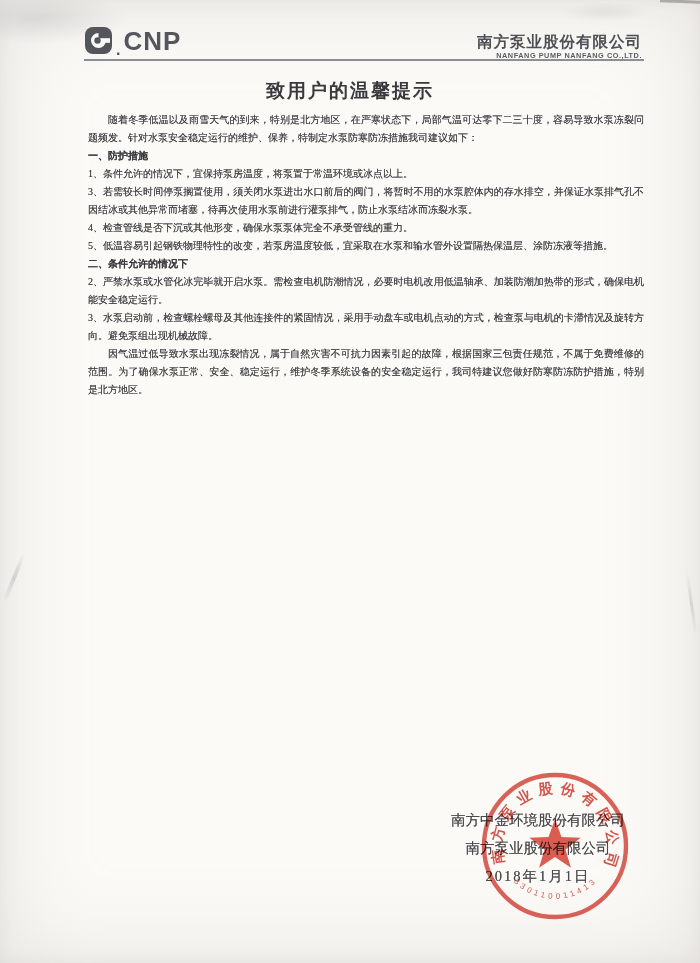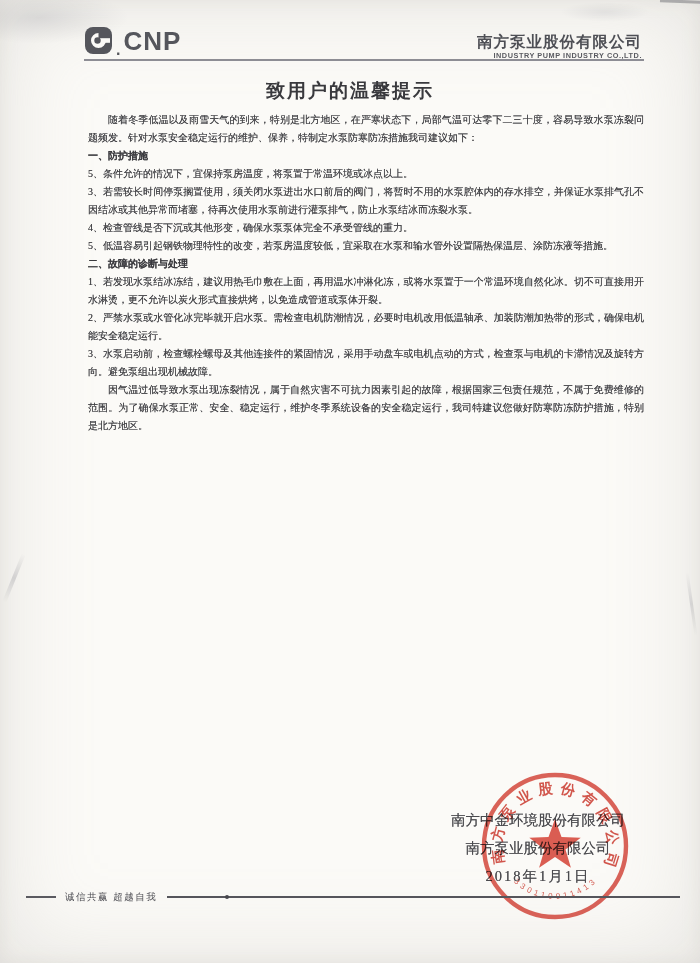--- a/index.html
+++ b/index.html
@@ -63,37 +63,36 @@
         <path d="M14.5 7 A 7.5 7.5 0 1 0 22 14.5 L 14.5 14.5 Z" fill="#fbfaf7"></path>
         <rect x="13" y="12.2" width="13" height="4.6" fill="#fbfaf7"></rect>
         <circle cx="13.5" cy="14.5" r="3.2" fill="#55565c"></circle>
       </svg>
     </span>
     <span style="font-family:'Liberation Sans','DejaVu Sans',sans-serif;font-weight:bold;font-size:16px;color:#55565c;line-height:10px;">.</span>
     <span class="logo-text">CNP</span>
   </div>
   <div class="company-block">
     <div class="company-cn">南方泵业股份有限公司</div>
-    <div class="company-en">INDUSTRY PUMP INDUSTRY CO.,LTD.</div>
+    <div class="company-en">NANFANG PUMP NANFANG CO.,LTD.</div>
   </div>
   <div class="header-rule"></div>
 
   <div class="doc-title">致用户的温馨提示</div>
 
   <div class="content">
     <p class="indent">随着冬季低温以及雨雪天气的到来，特别是北方地区，在严寒状态下，局部气温可达零下二三十度，容易导致水泵冻裂问题频发。针对水泵安全稳定运行的维护、保养，特制定水泵防寒防冻措施我司建议如下：</p>
 
     <p class="sec-heading">一、防护措施</p>
-    <p class="item">5、条件允许的情况下，宜保持泵房温度，将泵置于常温环境或冰点以上。</p>
+    <p class="item">1、条件允许的情况下，宜保持泵房温度，将泵置于常温环境或冰点以上。</p>
     <p class="item">3、若需较长时间停泵搁置使用，须关闭水泵进出水口前后的阀门，将暂时不用的水泵腔体内的存水排空，并保证水泵排气孔不因结冰或其他异常而堵塞，待再次使用水泵前进行灌泵排气，防止水泵结冰而冻裂水泵。</p>
     <p class="item">4、检查管线是否下沉或其他形变，确保水泵泵体完全不承受管线的重力。</p>
     <p class="item">5、低温容易引起钢铁物理特性的改变，若泵房温度较低，宜采取在水泵和输水管外设置隔热保温层、涂防冻液等措施。</p>
 
-    <p class="sec-heading">二、故障的诊断与处理</p>
-    <p class="item">1、若发现水泵结冰冻结，建议用热毛巾敷在上面，再用温水冲淋化冻，或将水泵置于一个常温环境自然化冰。切不可直接用开水淋烫，更不允许以炭火形式直接烘烤，以免造成管道或泵体开裂。</p>
+    <p class="sec-heading">二、条件允许的情况下</p>
     <p class="item">2、严禁水泵或水管化冰完毕就开启水泵。需检查电机防潮情况，必要时电机改用低温轴承、加装防潮加热带的形式，确保电机能安全稳定运行。</p>
     <p class="item">3、水泵启动前，检查螺栓螺母及其他连接件的紧固情况，采用手动盘车或电机点动的方式，检查泵与电机的卡滞情况及旋转方向。避免泵组出现机械故障。</p>
 
     <p class="indent">因气温过低导致水泵出现冻裂情况，属于自然灾害不可抗力因素引起的故障，根据国家三包责任规范，不属于免费维修的范围。为了确保水泵正常、安全、稳定运行，维护冬季系统设备的安全稳定运行，我司特建议您做好防寒防冻防护措施，特别是北方地区。</p>
   </div>
 
   <div class="signature">
     <div>南方中金环境股份有限公司</div>
     <div>南方泵业股份有限公司</div>
     <div class="sig-date">2018年1月1日</div>
@@ -107,21 +106,14 @@
       <path id="sealArcBottom" d="M 51.6 128.8 A 59 59 0 0 0 138.4 128.8" fill="none"></path>
     </defs>
     <text font-size="14.5" font-weight="bold" fill="#cc3226" opacity=".88" letter-spacing="6.5">
       <textPath href="#sealArcTop" startOffset="1">南方泵业股份有限公司</textPath>
     </text>
     <text font-size="8" fill="#cc3226" opacity=".85" letter-spacing="3.4">
       <textPath href="#sealArcBottom" startOffset="3">3301100114136</textPath>
     </text>
   </svg>
 
-  <div class="footer">
-    <div class="footer-dash"></div>
-    <div class="footer-slogan">诚信共赢 超越自我</div>
-    <div class="footer-line">
-      <span class="footer-dot"></span>
-    </div>
-  </div>
 
 </div>
 
 </body></html>

